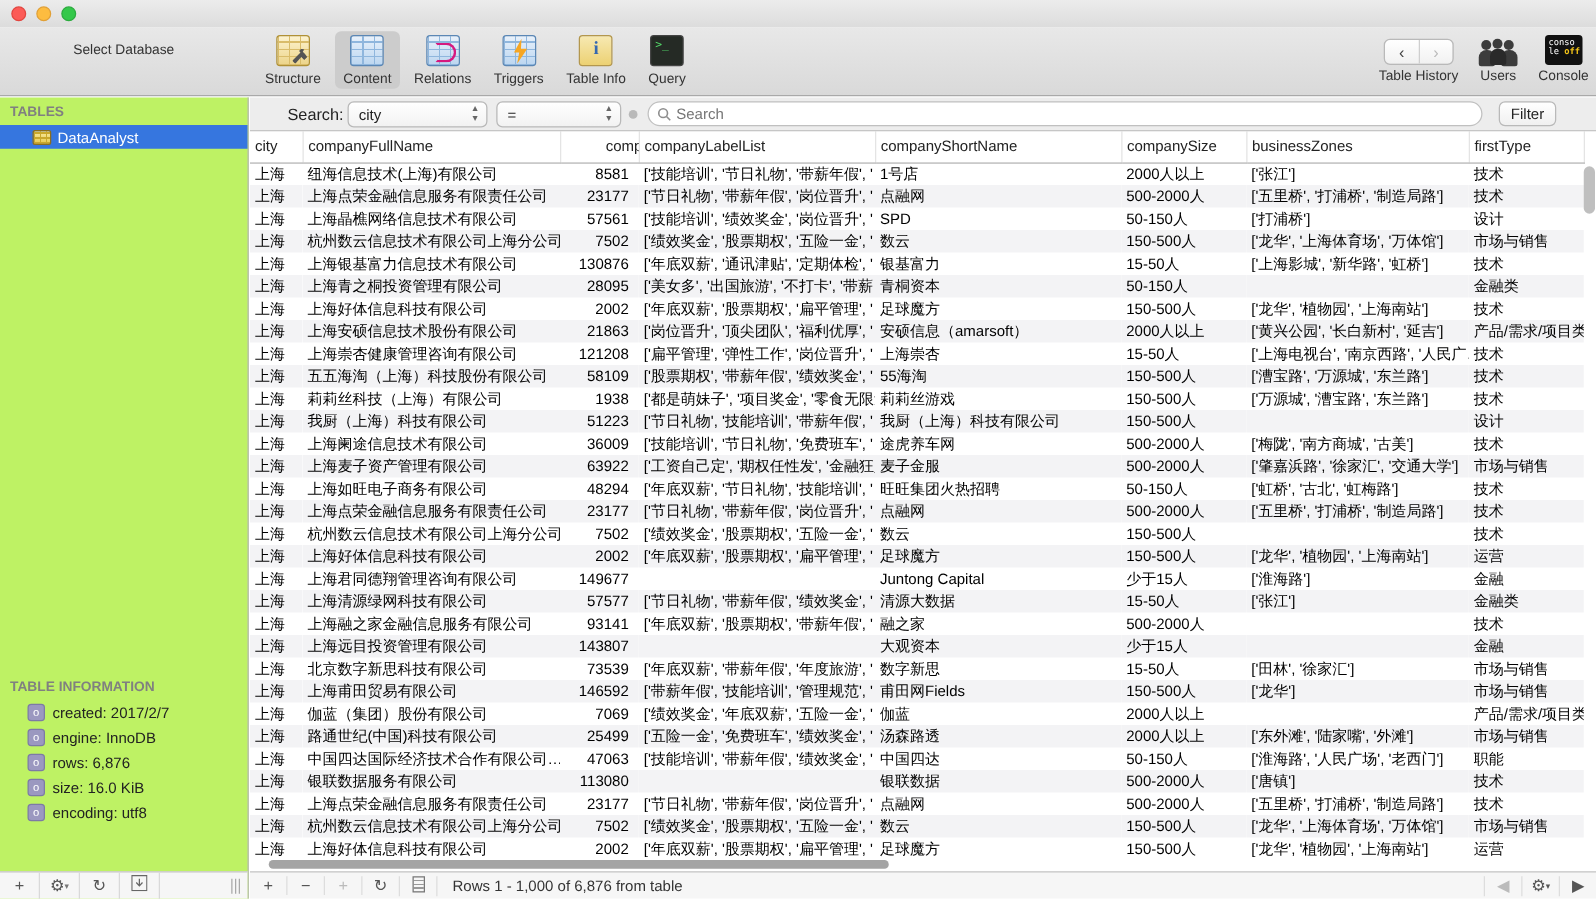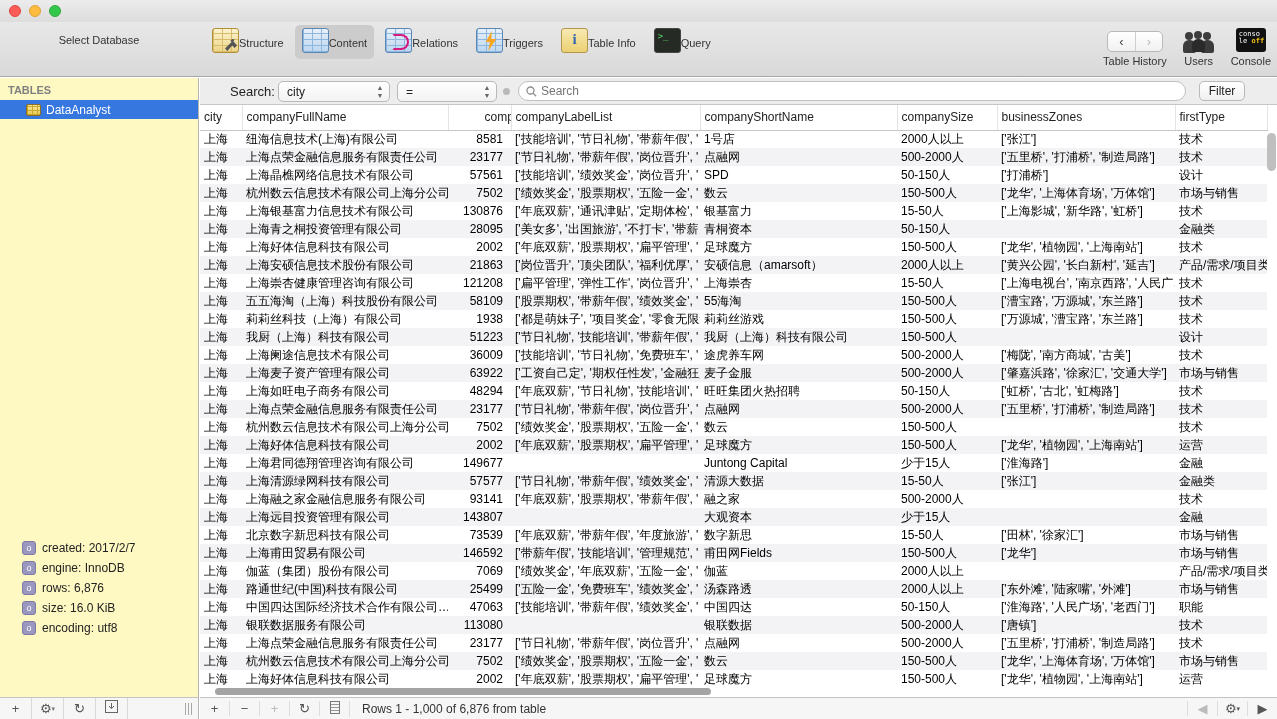--- a/index.html
+++ b/index.html
@@ -23,21 +23,21 @@
     background:linear-gradient(#e8e8e8,#d9d9d9); border-bottom:1px solid #a9a9a9; }
   .select-db { position:absolute; left:8px; top:7px; width:182px; text-align:center; }
   .popup { height:21px; background:linear-gradient(#fff,#f2f2f2); border:1px solid #b9b9b9;
     border-radius:5px; display:flex; align-items:center; font-size:13px; position:relative; }
   .popup .pop-val { flex:1; text-align:center; color:#222; }
   .stepper { position:absolute; right:4px; top:2px; width:10px; display:flex; flex-direction:column;
     align-items:center; line-height:8px; font-size:7px; color:#666; }
   .toolbar-caption { font-size:11px; color:#333; margin-top:5px; }
 
   .tabs { position:absolute; left:205px; top:3px; display:flex; gap:4px; }
-  .tab { display:flex; flex-direction:row; align-items:center; padding:3px 7px 2px;
+  .tab { display:flex; flex-direction:column; align-items:center; padding:3px 7px 2px;
     border-radius:5px; font-size:11px; color:#333; }
   .tab.active { background:#cccccc; }
   .ticon { width:27px; height:25px; border-radius:3px; margin-bottom:4px; position:relative; }
   .grid-blue { border:1px solid #5b87b5;
     background:
       repeating-linear-gradient(0deg,#8fb6dd 0 1px,transparent 1px 6px),
       repeating-linear-gradient(90deg,#8fb6dd 0 1px,transparent 1px 9px),
       linear-gradient(#e8f1fb,#bcd6f0); }
   .grid-yellow { border:1px solid #b09136;
     background:
@@ -67,21 +67,21 @@
   .person { position:absolute; bottom:0; width:13px; height:13px; background:#3c3c3c; border-radius:6px 6px 2px 2px; }
   .person::before { content:""; position:absolute; top:-8px; left:2.5px; width:8px; height:8px;
     background:#3c3c3c; border-radius:50%; }
   .p1 { left:0; } .p2 { left:9px; bottom:1px; background:#2a2a2a; } .p3 { left:18px; }
   .console-icon { width:30px; height:24px; margin-top:3px; margin-bottom:3px; background:#111;
     border-radius:3px; color:#fff; font-size:7px; line-height:7px; padding:3px 0 0 3px;
     font-family:"DejaVu Sans Mono",monospace; }
   .console-icon .off { color:#f5c518; font-weight:bold; }
 
   
-  .sidebar { position:absolute; top:78px; left:0; width:199px; bottom:0; background:#fef9c3;
+  .sidebar { position:absolute; top:78px; left:0; width:199px; bottom:0; background:#bef264;
     border-right:1px solid #b5b5b5; }
   .side-header { font-size:11px; font-weight:bold; color:#808080; padding:6px 0 4px 8px; }
   .table-item { height:19px; background:#3676df; color:#fff; font-size:12px; display:flex;
     align-items:center; padding-left:26px; }
   .mini-table-icon { width:15px; height:12px; border:1px solid #8a6d1f; border-radius:2px; margin-right:5px;
     background:
       repeating-linear-gradient(0deg,#c9a82d 0 1px,transparent 1px 4px),
       repeating-linear-gradient(90deg,#c9a82d 0 1px,transparent 1px 5px),
       linear-gradient(#f7e9a0,#e6c94f); }
   .table-info { position:absolute; left:0; right:0; top:460px; }
@@ -209,20 +209,21 @@
     </div>
   </div>
 
   <div class="sidebar">
     <div class="side-header">TABLES</div>
     <div class="table-item">
       <span class="mini-table-icon"></span>
       <span>DataAnalyst</span>
     </div>
     <div class="table-info">
+      <div class="side-header">TABLE INFORMATION</div>
       <div id="info-list">
           <div class="info-item">
             <span class="bullet">o</span>
             <span>created: 2017/2/7</span>
           </div>
           <div class="info-item">
             <span class="bullet">o</span>
             <span>engine: InnoDB</span>
           </div>
           <div class="info-item">

